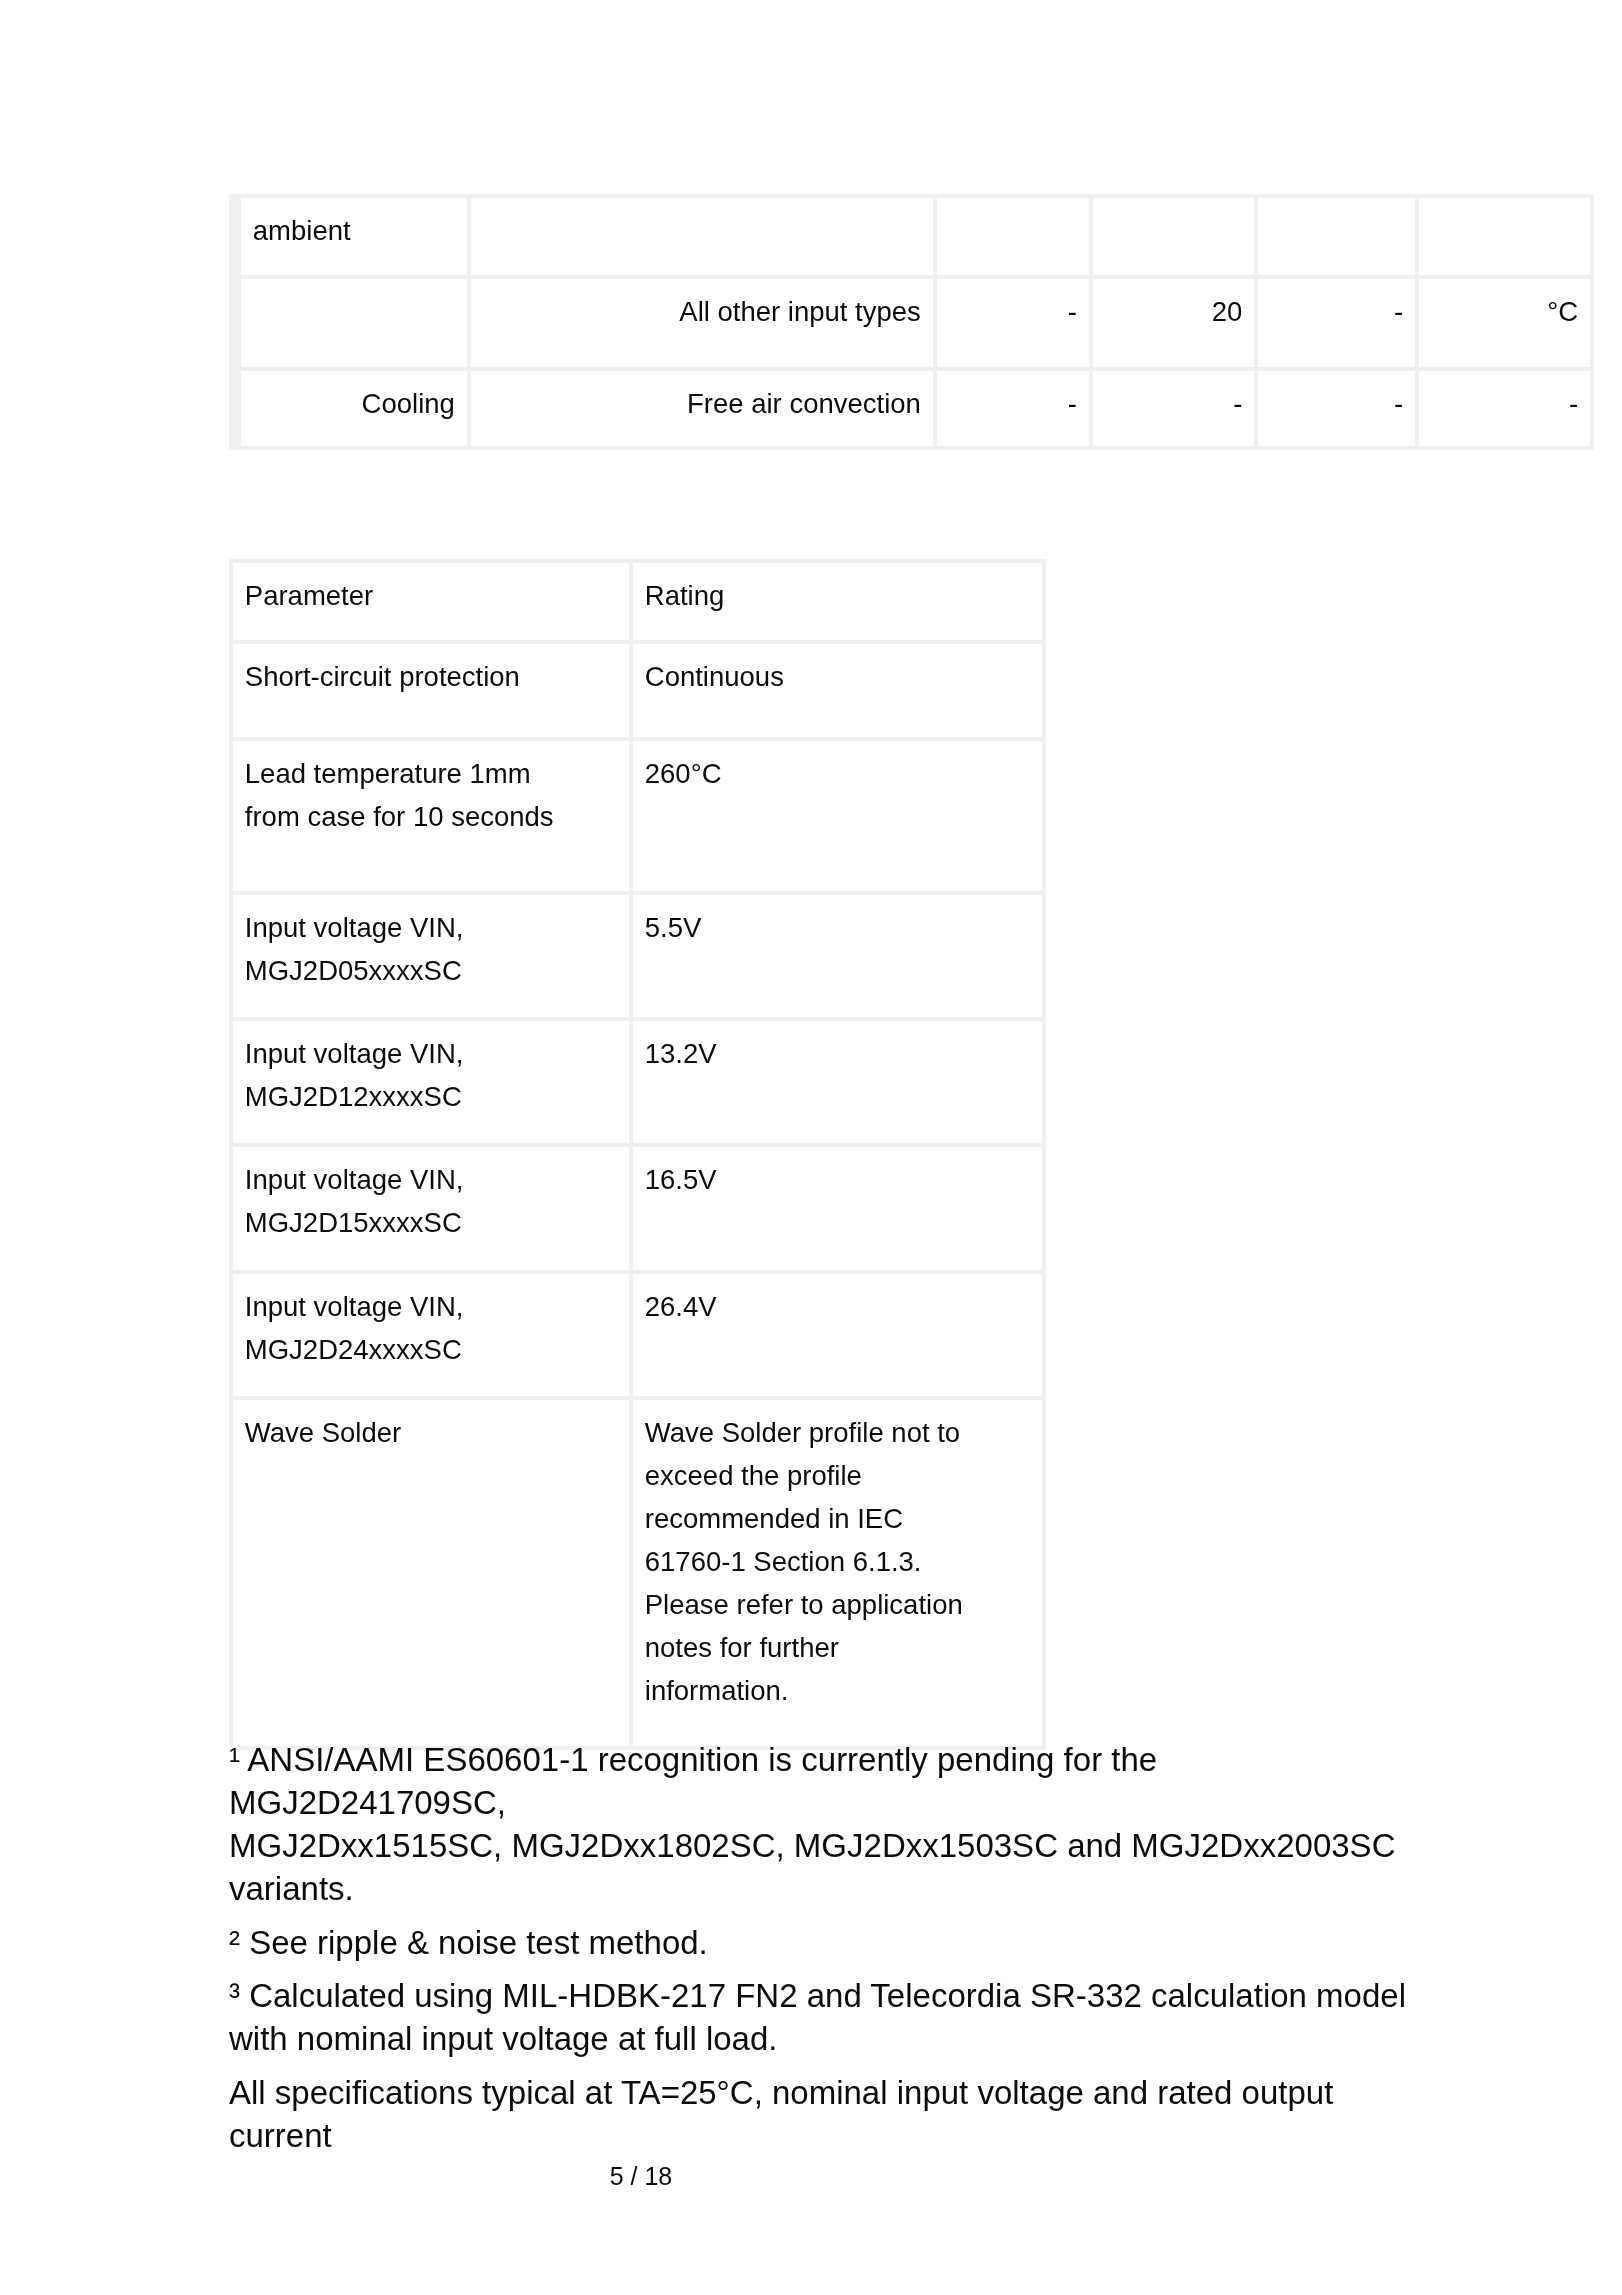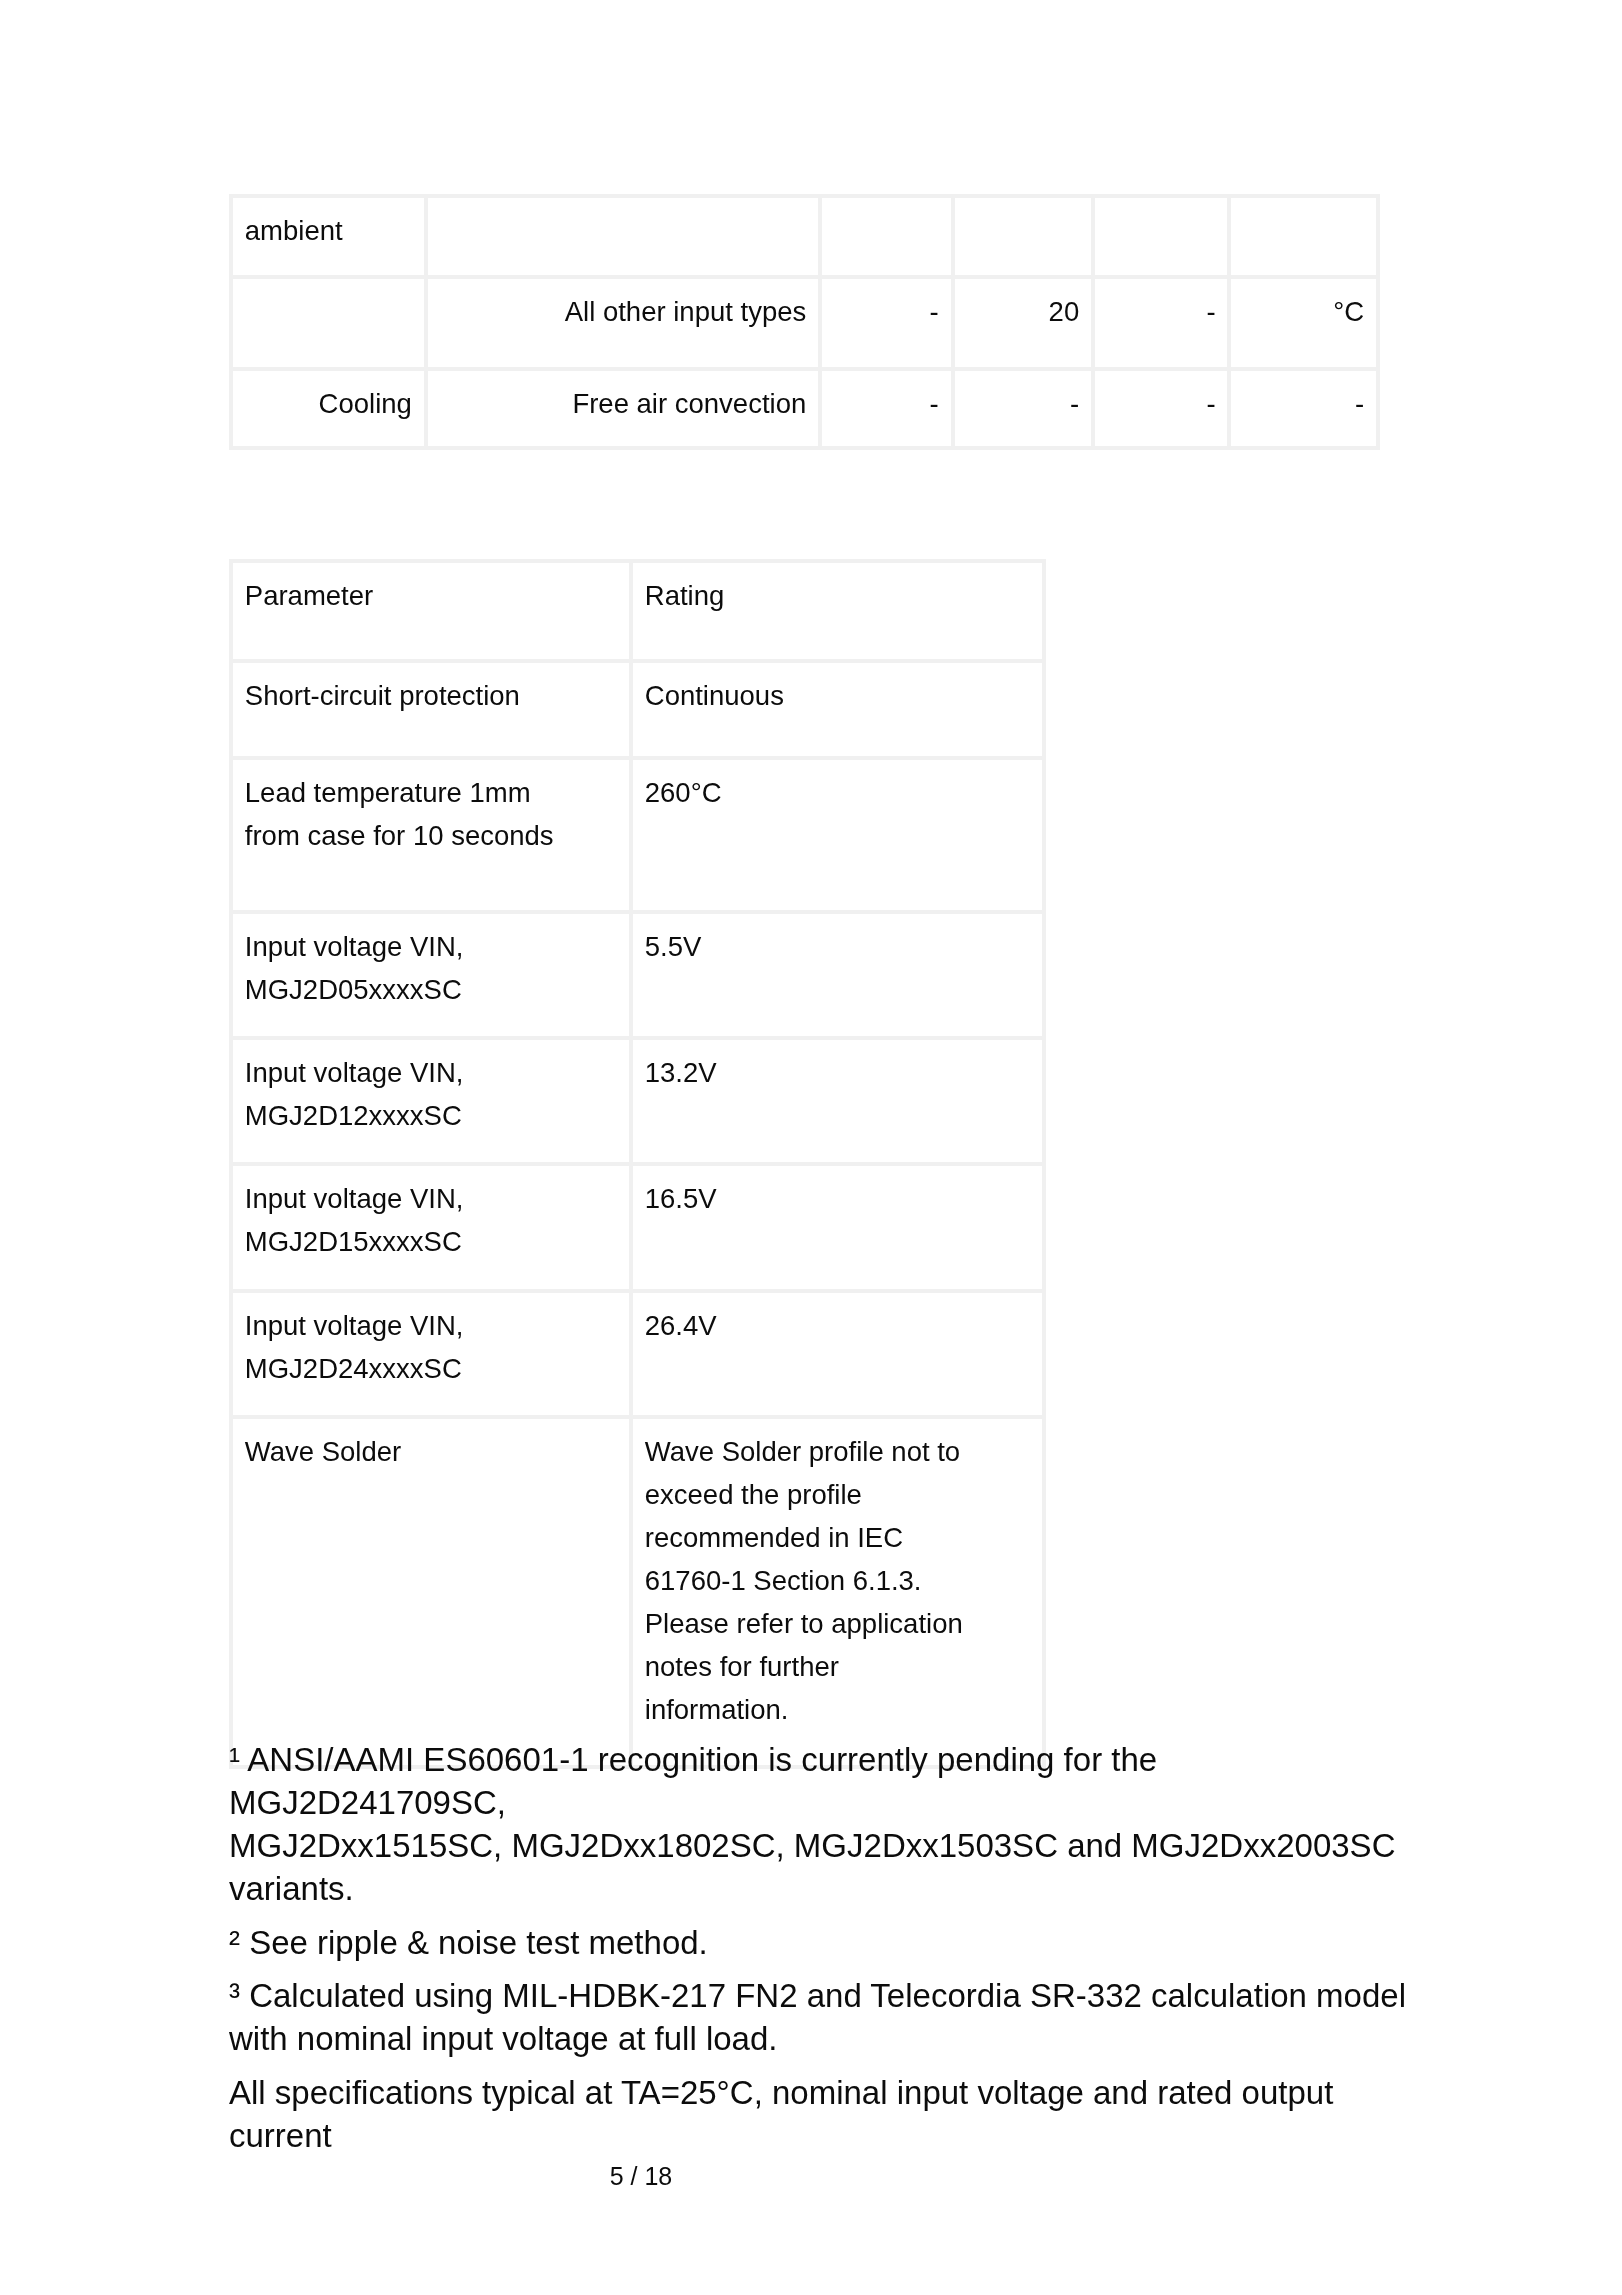--- a/index.html
+++ b/index.html
@@ -21,28 +21,28 @@
   table.grid td{
     background:#ffffff;
     vertical-align:top;
     font-size:27.5px;
     line-height:43px;
     white-space:pre-line;
     box-sizing:border-box;
     overflow:hidden;
     padding:10.5px 11.8px;
   }
-  .tbl-env{left:229px;top:194px;width:1151px;}
+  .tbl-env{left:229px;top:194px;width:1365px;padding-left:8px;}
   .tbl-env td{padding-top:10.5px;}
   .tbl-env .r1 td{height:77px;}
   .tbl-env .r2 td{height:88px;text-align:right;}
   .tbl-env .r3 td{height:75px;text-align:right;}
   .tbl-ratings{left:229px;top:559px;width:817px;}
   .tbl-ratings td{padding:17px 11.8px;}
-  .tbl-ratings .rh td{height:96px;}
+  .tbl-ratings .rh td{height:77px;}
   .tbl-ratings .r2 td{height:93px;}
   .tbl-ratings .r3 td{height:150px;}
   .tbl-ratings .r4 td{height:122px;}
   .tbl-ratings .r5 td{height:122px;}
   .tbl-ratings .r6 td{height:123px;}
   .tbl-ratings .r7 td{height:122px;}
   .tbl-ratings .r8 td{height:346px;}
   h1.section-title{
     position:absolute;
     left:229px;top:485px;

